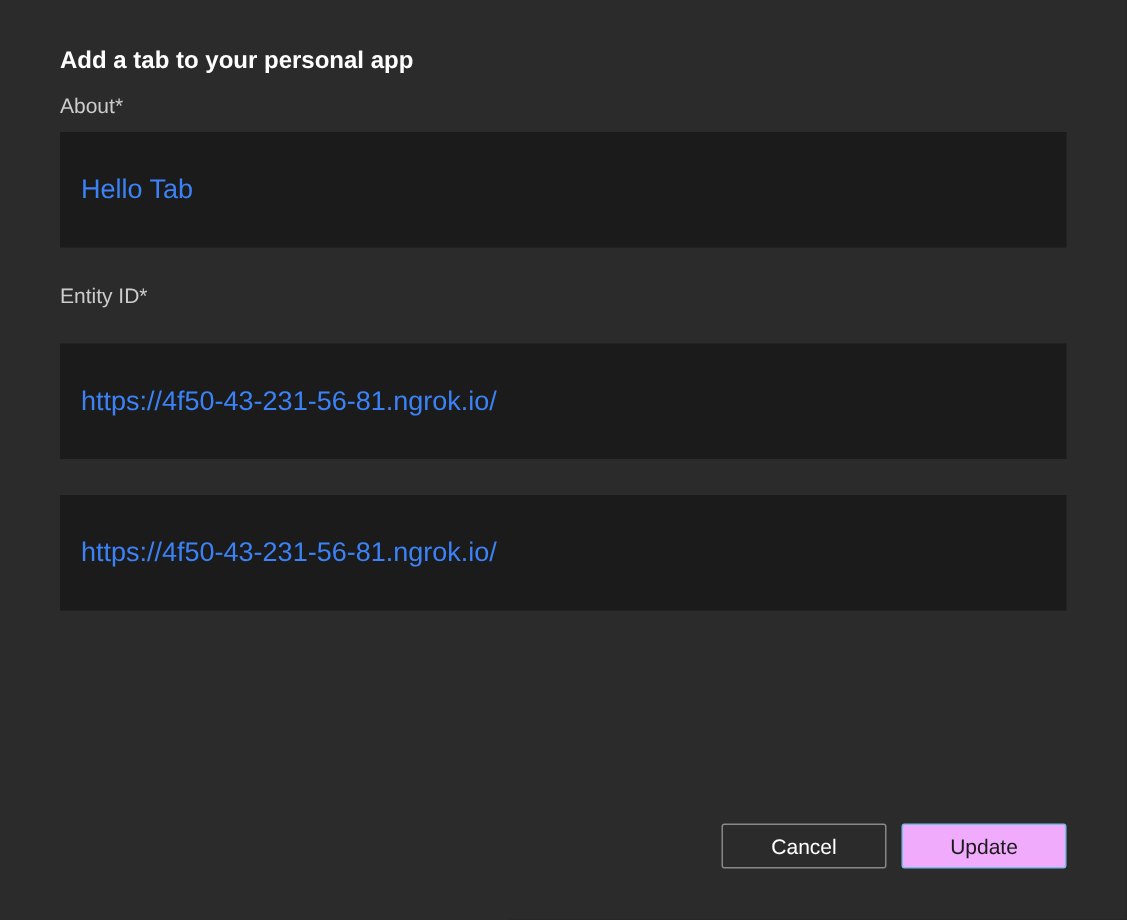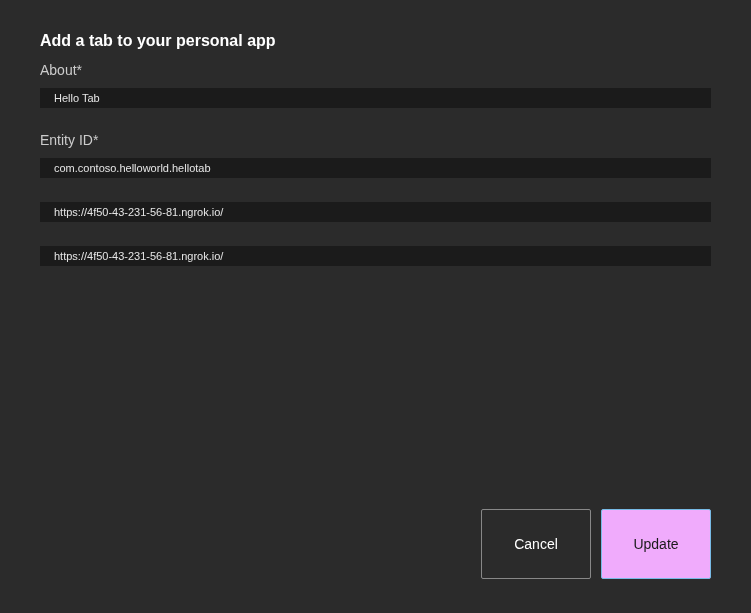--- a/index.html
+++ b/index.html
@@ -46,35 +46,35 @@
       display: block;
       margin-bottom: 10px;
     }
     .required-star {
       color: #cccccc;
     }
     .form-input {
       width: 100%;
       background-color: #1b1b1b;
       border: none;
-      color: #e5e5e5;
-      font-size: 11px;
-      padding: 4px 14px;
+      color: #3b82f6;
+      font-size: 18px;
+      padding: 28px 14px;
       outline: none;
       font-family: inherit;
     }
     .button-row {
       position: absolute;
       bottom: 34px;
       right: 40px;
       display: flex;
       gap: 10px;
     }
     .btn {
-      padding: 26px 28px;
+      padding: 6px 28px;
       font-size: 14px;
       border-radius: 2px;
       cursor: pointer;
       font-family: inherit;
       min-width: 110px;
       text-align: center;
     }
     .btn-cancel {
       background-color: transparent;
       border: 1px solid #888888;
@@ -96,21 +96,20 @@
     <label class="form-label">
       <span>About</span><span class="required-star">*</span>
     </label>
     <input class="form-input" type="text" value="Hello Tab" style="">
   </div>
 
   <div class="form-field">
     <label class="form-label">
       <span>Entity ID</span><span class="required-star">*</span>
     </label>
-    <input class="form-input" type="text" value="com.contoso.helloworld.hellotab" style="">
   </div>
 
   <div class="form-field">
     <input class="form-input" type="text" value="https://4f50-43-231-56-81.ngrok.io/" style="">
   </div>
 
   <div class="form-field">
     <input class="form-input" type="text" value="https://4f50-43-231-56-81.ngrok.io/" style="">
   </div>
 

